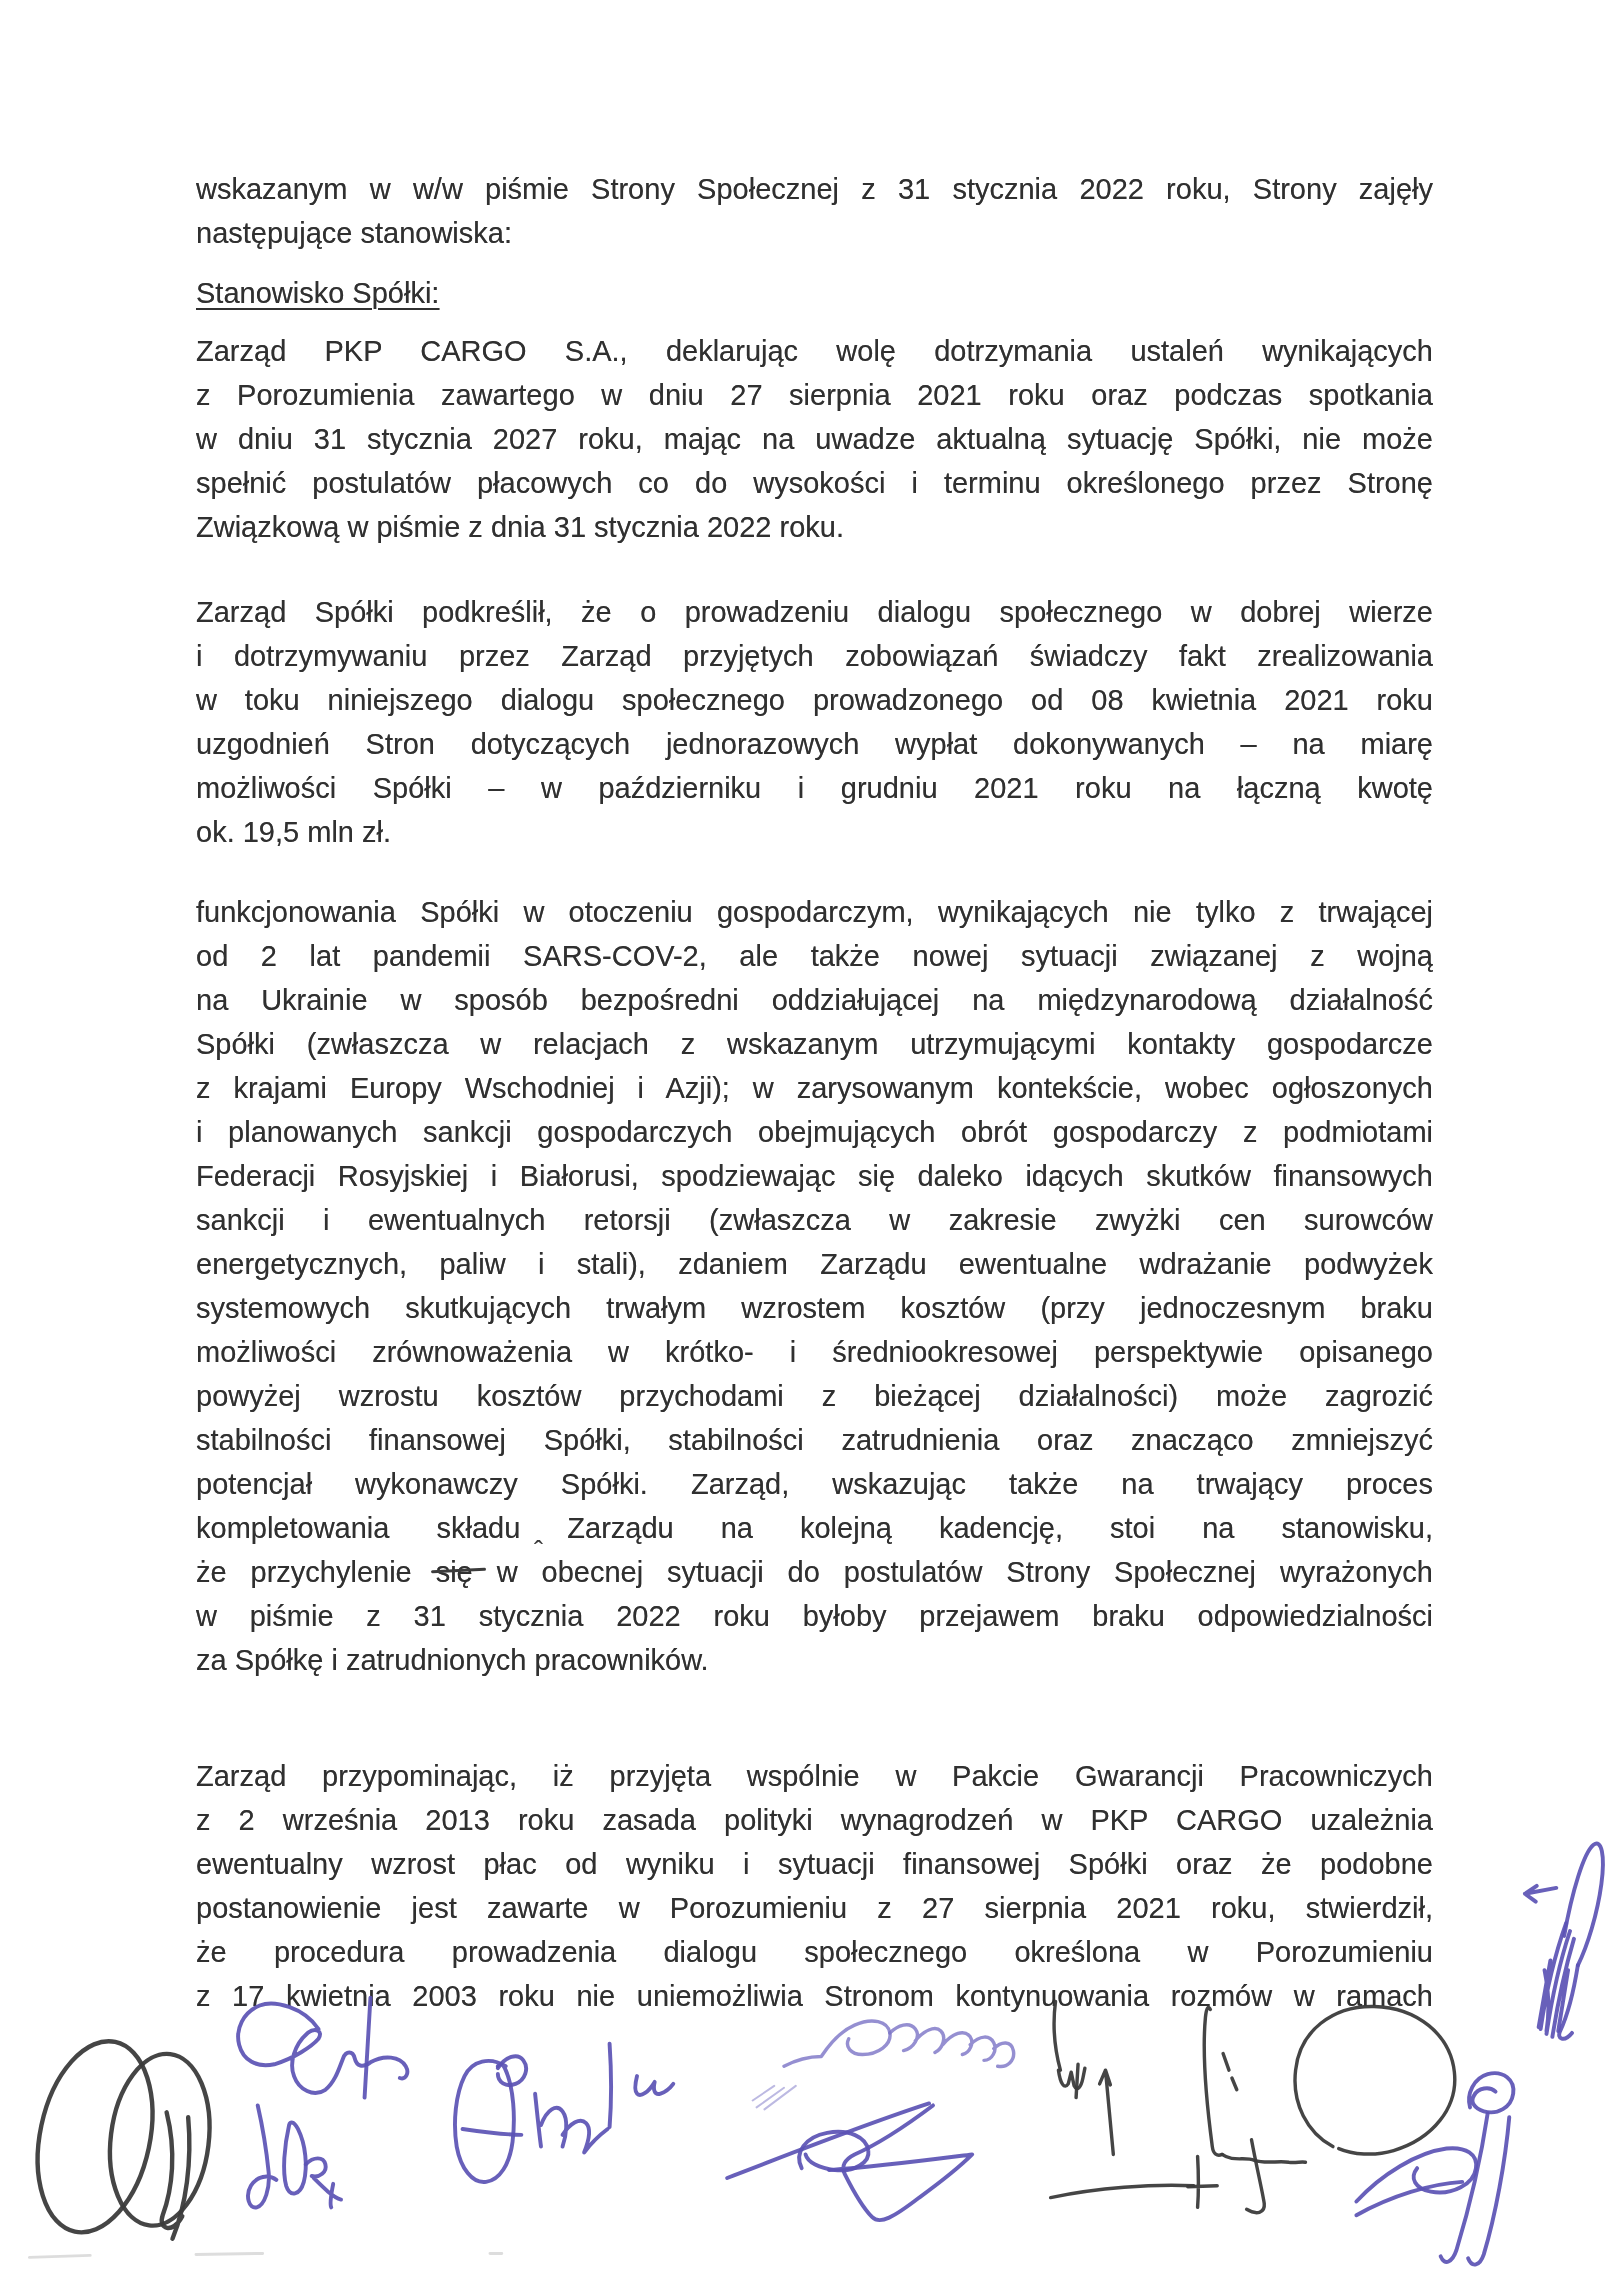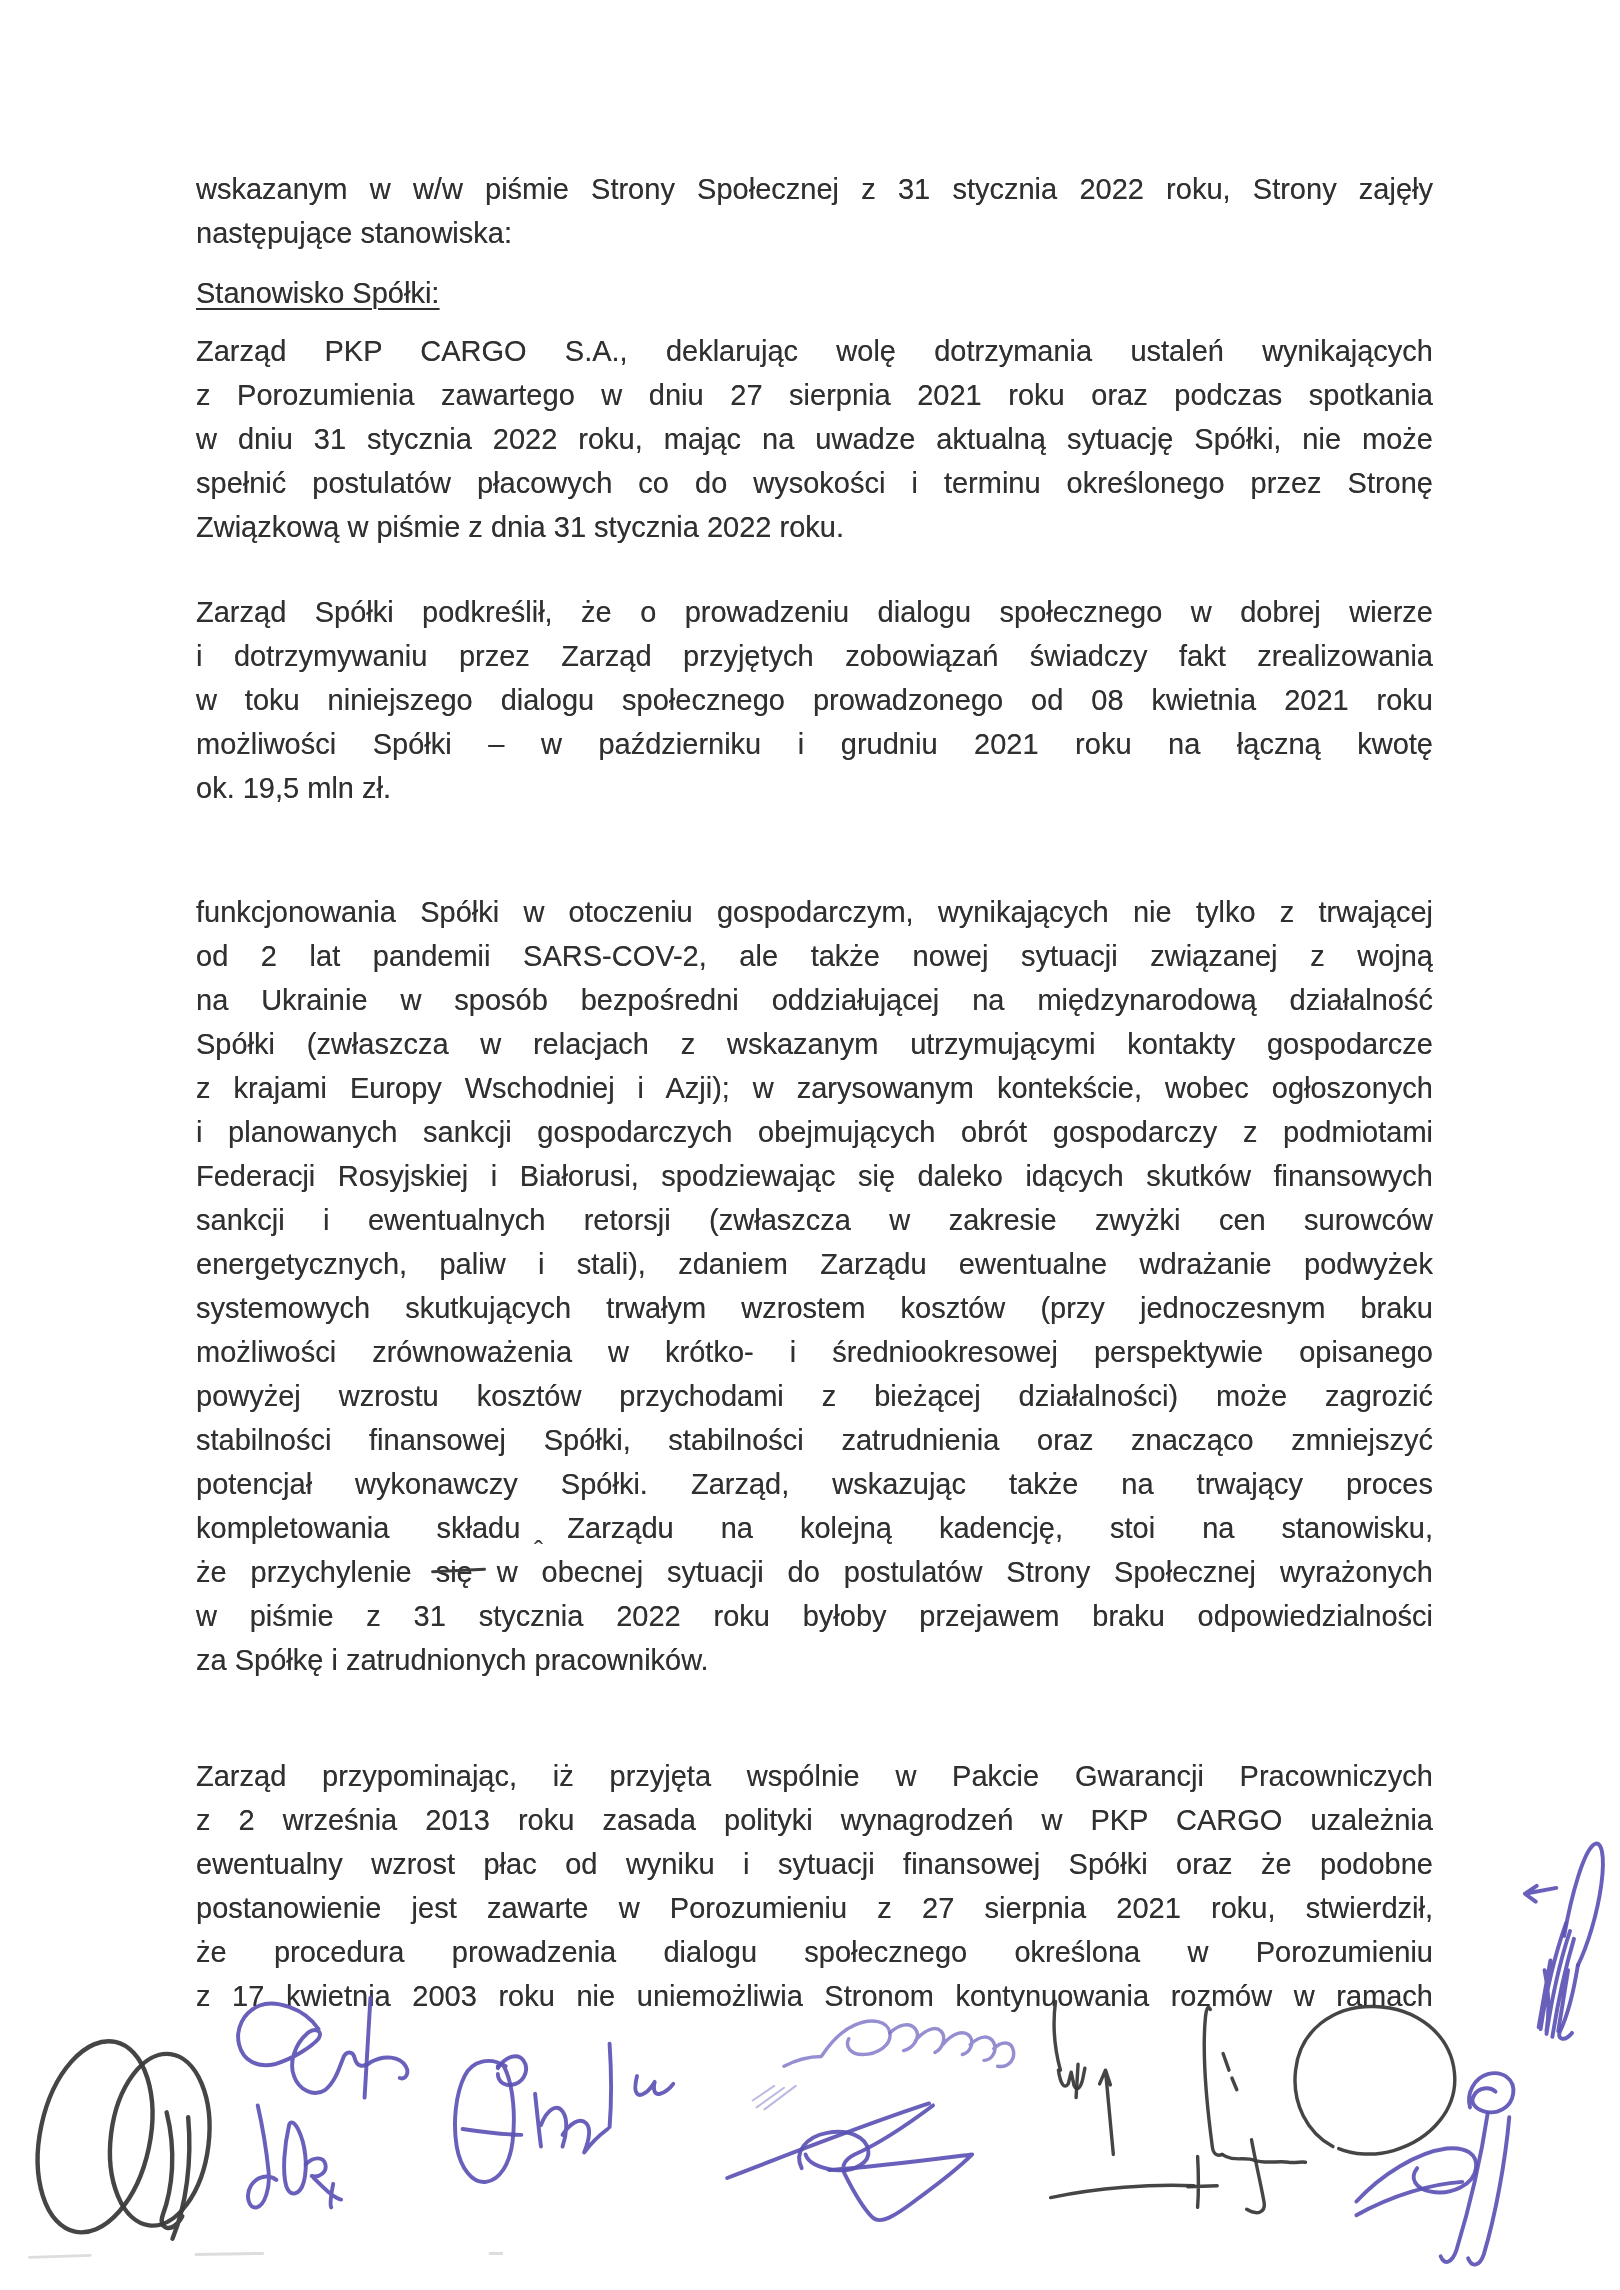--- a/index.html
+++ b/index.html
@@ -89,29 +89,30 @@
         <div class="line last">następujące stanowiska:</div>
       </div>
 
     <div class="heading-row" style="top:271px">
       <span class="underline">Stanowisko Spółki:</span>
     </div>
 
     <div class="para" style="top:329px">
         <div class="line">Zarząd PKP CARGO S.A., deklarując wolę dotrzymania ustaleń wynikających</div>
         <div class="line">z Porozumienia zawartego w dniu 27 sierpnia 2021 roku oraz podczas spotkania</div>
-        <div class="line">w dniu 31 stycznia 2022 roku, mając na uwadze aktualną sytuację Spółki, nie może</div>
+        <div class="line">w dniu 31 stycznia 2027 roku, mając na uwadze aktualną sytuację Spółki, nie może</div>
         <div class="line">spełnić postulatów płacowych co do wysokości i terminu określonego przez Stronę</div>
         <div class="line last">Związkową w piśmie z dnia 31 stycznia 2022 roku.</div>
       </div>
 
     <div class="para" style="top:590px">
         <div class="line">Zarząd Spółki podkreślił, że o prowadzeniu dialogu społecznego w dobrej wierze</div>
         <div class="line">i dotrzymywaniu przez Zarząd przyjętych zobowiązań świadczy fakt zrealizowania</div>
         <div class="line">w toku niniejszego dialogu społecznego prowadzonego od 08 kwietnia 2021 roku</div>
+        <div class="line">uzgodnień Stron dotyczących jednorazowych wypłat dokonywanych – na miarę</div>
         <div class="line">możliwości Spółki – w październiku i grudniu 2021 roku na łączną kwotę</div>
         <div class="line last">ok. 19,5 mln zł.</div>
       </div>
 
     <div class="para" style="top:890px">
         <div class="line">funkcjonowania Spółki w otoczeniu gospodarczym, wynikających nie tylko z trwającej</div>
         <div class="line">od 2 lat pandemii SARS-COV-2, ale także nowej sytuacji związanej z wojną</div>
         <div class="line">na Ukrainie w sposób bezpośredni oddziałującej na międzynarodową działalność</div>
         <div class="line">Spółki (zwłaszcza w relacjach z wskazanym utrzymującymi kontakty gospodarcze</div>
         <div class="line">z krajami Europy Wschodniej i Azji); w zarysowanym kontekście, wobec ogłoszonych</div>

